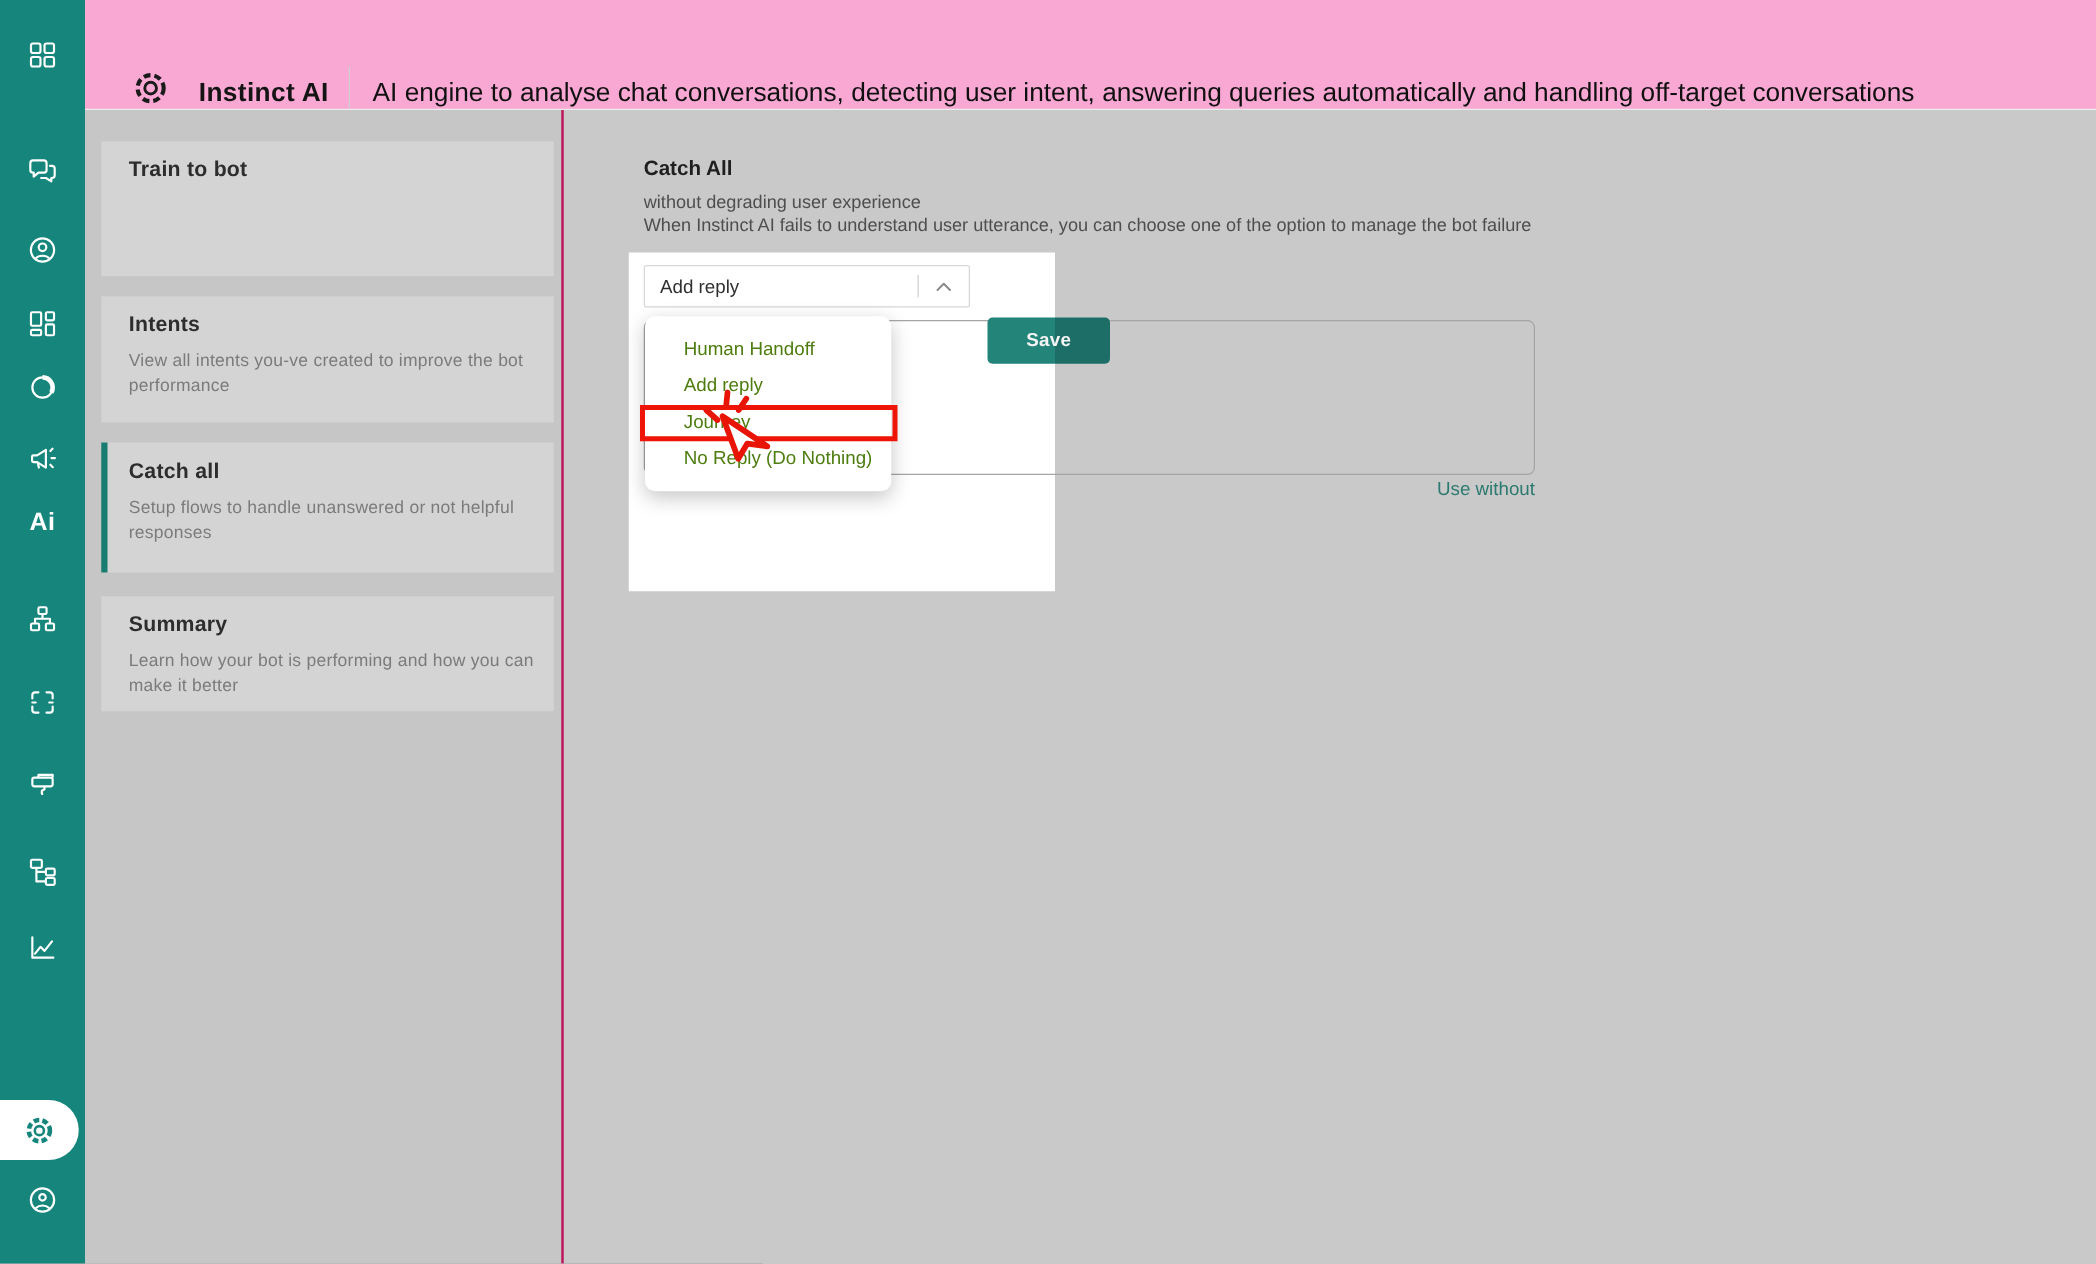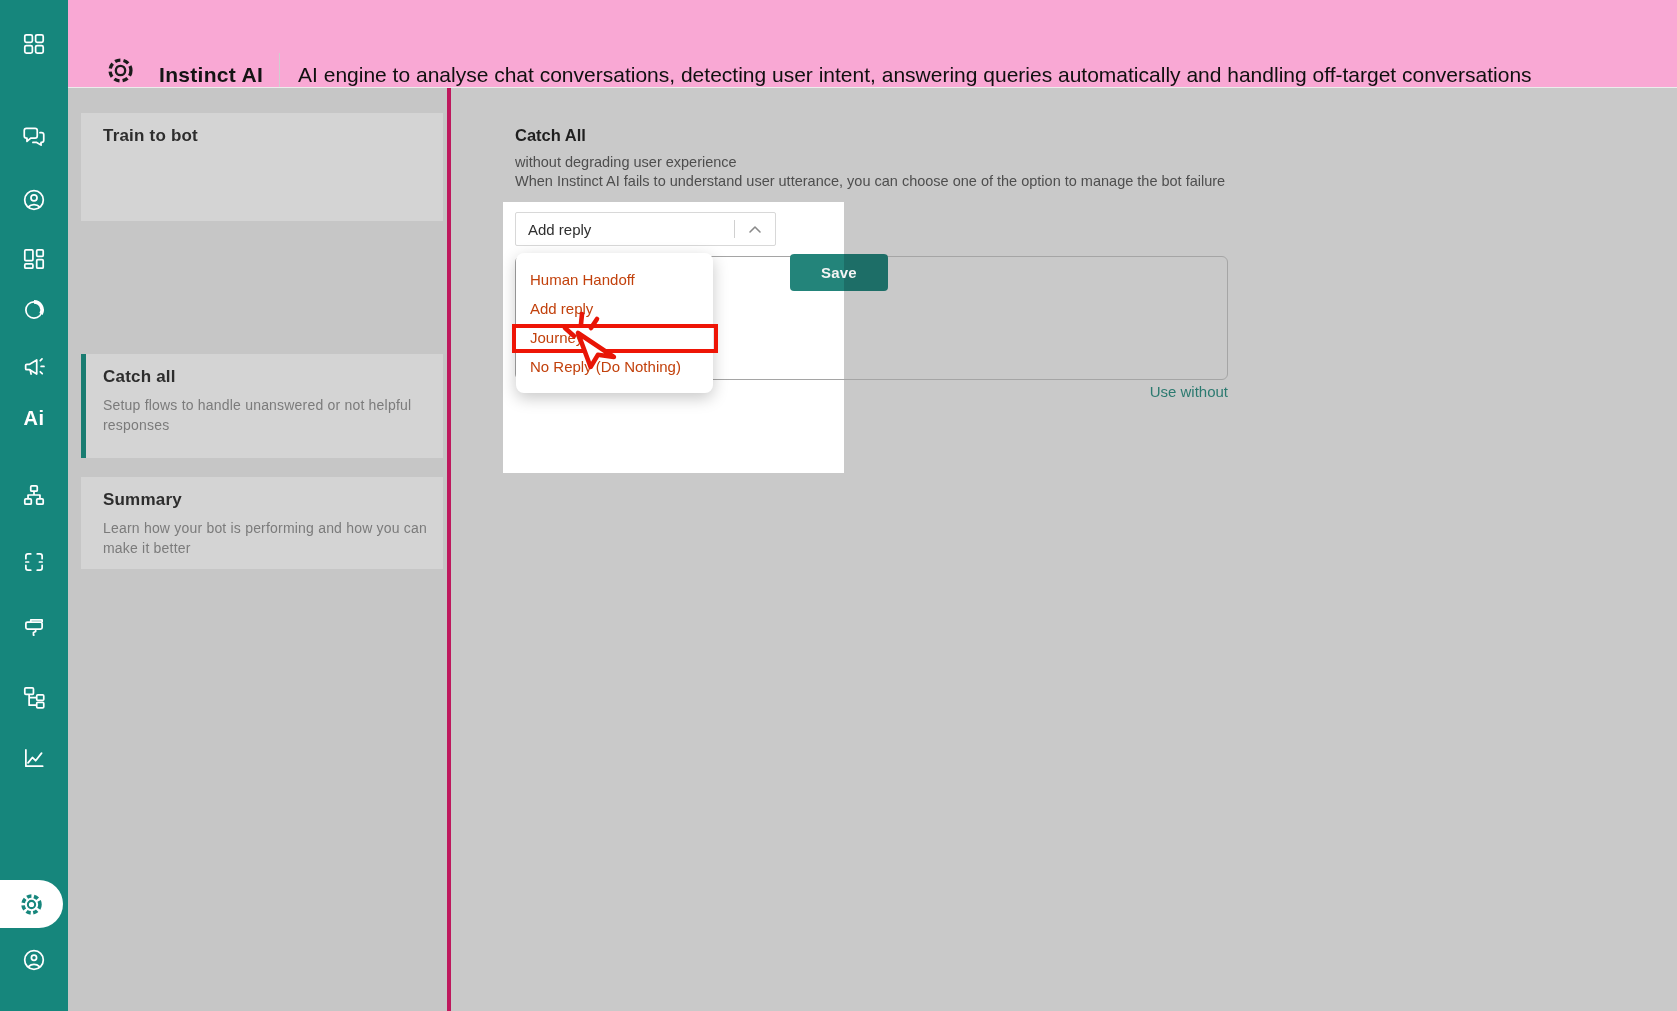--- a/index.html
+++ b/index.html
@@ -17,21 +17,21 @@
   
   .top-header{position:absolute;left:68px;top:0;width:1609px;height:88px;background:#f9a8d4;
               display:flex;align-items:flex-end;z-index:20;border-bottom:1px solid #ececec;box-sizing:border-box;}
   .hdr-gear{margin-left:36px;}
   .hdr-title{margin-left:22px;font-size:21px;font-weight:700;color:#141414;letter-spacing:.3px;white-space:nowrap;}
   .hdr-divider{width:1px;height:34px;background:#cfcfcf;margin:0 18px 0 16px;}
   .hdr-desc{font-size:21px;color:#101010;white-space:nowrap;}
 
   
   .subnav{position:absolute;left:68px;top:88px;width:383px;height:923px;background:#c6c6c6;
-          border-right:4px solid #be185d;box-sizing:border-box;}
+          border-right:2px solid #be185d;box-sizing:border-box;}
   .nav-card{position:absolute;left:13px;width:362px;background:#d4d4d4;box-sizing:border-box;
             padding:13px 14px 0 22px;overflow:hidden;cursor:pointer;}
   .nav-card .t{font-size:17px;font-weight:600;color:#2d2d2d;margin-bottom:8px;letter-spacing:.2px;}
   .nav-card .d{font-size:14px;color:#7b7b7b;line-height:20px;letter-spacing:.2px;}
   .nav-card.active{border-left:5px solid #197c71;padding-left:17px;}
 
   
   .main-title{position:absolute;left:515px;top:126px;font-size:16.5px;font-weight:700;color:#1f1f1f;}
   .main-desc{position:absolute;left:515px;top:153px;font-size:14.5px;color:#4e4e4e;line-height:19px;white-space:nowrap;}
 
@@ -48,21 +48,21 @@
   .select .vdiv{margin-left:auto;width:1px;height:18px;background:#d0d0d0;}
   .select .chev{width:40px;display:flex;align-items:center;justify-content:center;}
 
   .save-btn{position:absolute;left:790px;top:210px;width:98px;height:37px;border-radius:4px;
             background:linear-gradient(90deg,#23847a 0 55%,#1d6e67 55% 100%);
             color:#f4f4f4;font-size:15px;font-weight:600;display:flex;align-items:center;justify-content:center;
             z-index:3;cursor:pointer;letter-spacing:.2px;margin-top:44px;}
 
   .menu{position:absolute;left:516px;top:253px;width:197px;height:140px;background:#fff;border-radius:8px;
         box-shadow:0 5px 16px rgba(0,0,0,.22);z-index:4;box-sizing:border-box;padding-top:12px;}
-  .menu-item{height:29px;line-height:29px;padding-left:14px;font-size:15px;color:#c2410c;cursor:pointer;}
+  .menu-item{height:29px;line-height:29px;padding-left:31px;font-size:15px;color:#4d7c0f;cursor:pointer;}
 
   .red-box{position:absolute;left:512px;top:324px;width:206px;height:29px;border:4px solid #ee1506;
            box-sizing:border-box;z-index:5;}
   .click-cursor{position:absolute;left:545px;top:306px;z-index:6;}
 </style>
 </head>
 <body>
 
 <div id="app">
 
@@ -168,20 +168,24 @@
     </svg>
     <div class="hdr-title">Instinct AI</div>
     <div class="hdr-divider"></div>
     <div class="hdr-desc">AI engine to analyse chat conversations, detecting user intent, answering queries automatically and handling off-target conversations</div>
   </header>
 
   <nav class="subnav">
     <div class="nav-card" style="top:25px;height:108px;">
       <div class="t">Train to bot</div>
     </div>
+    <div class="nav-card" style="top:149px;height:101px;">
+      <div class="t">Intents</div>
+      <div class="d">View all intents you-ve created to improve the bot performance</div>
+    </div>
     <div class="nav-card active" style="top:266px;height:104px;">
       <div class="t">Catch all</div>
       <div class="d">Setup flows to handle unanswered or not helpful responses</div>
     </div>
     <div class="nav-card" style="top:389px;height:92px;">
       <div class="t">Summary</div>
       <div class="d">Learn how your bot is performing and how you can make it better</div>
     </div>
   </nav>
 

